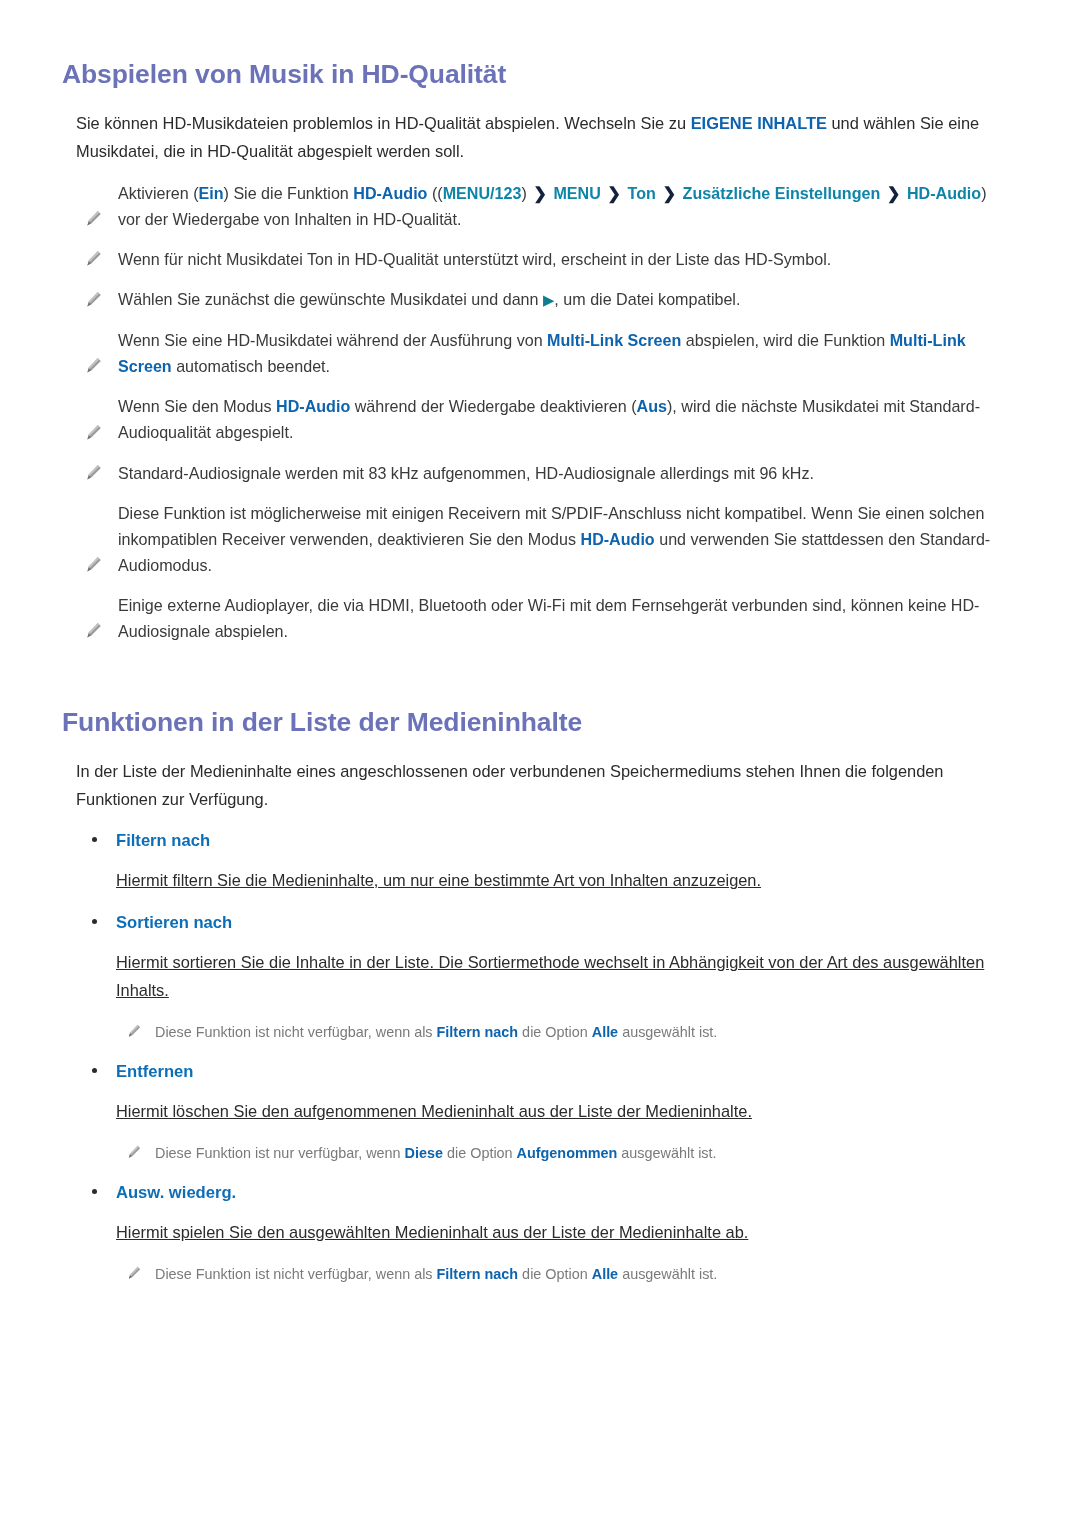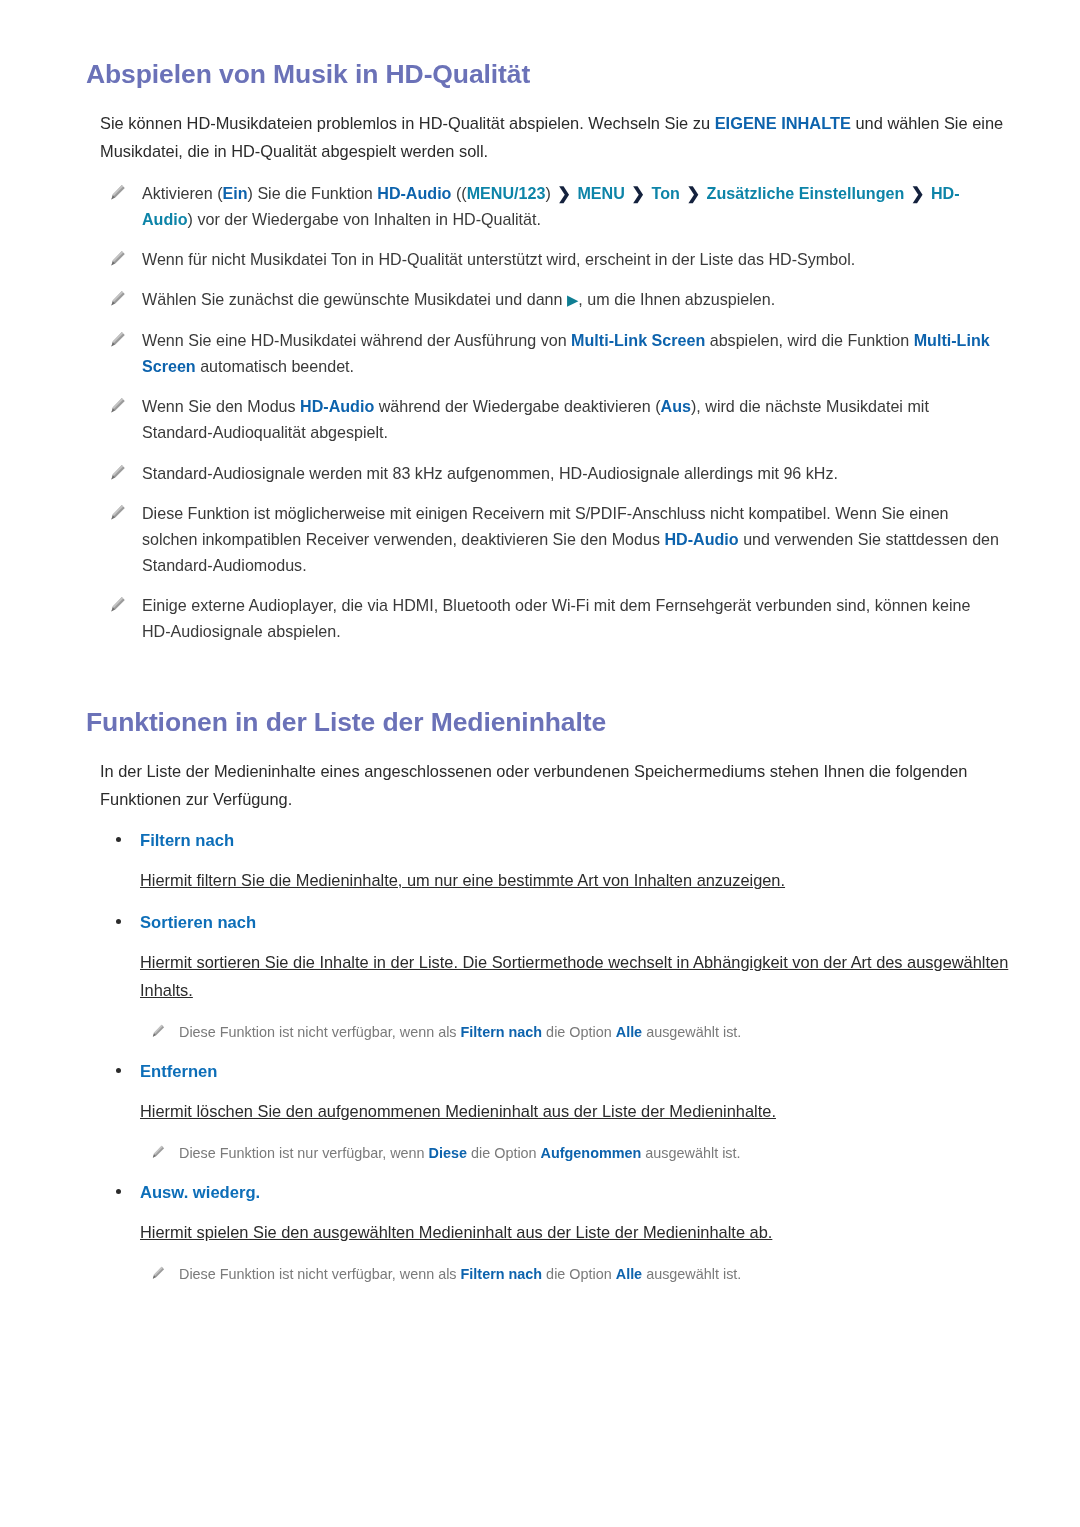--- a/index.html
+++ b/index.html
@@ -12,21 +12,21 @@
     height: 1527px;
     font-family: "Liberation Sans", sans-serif;
     color: #2b2b2b;
     -webkit-font-smoothing: antialiased;
   }
   .page {
     position: relative;
     width: 1080px;
     height: 1527px;
     box-sizing: border-box;
-    padding: 58px 62px 0 86px;
+    padding: 58px 62px 0 62px;
   }
 
   
   h1.sec-title {
     margin: 0;
     font-size: 26.5px;
     font-weight: bold;
     color: #6b72b8;
     letter-spacing: -0.1px;
     line-height: 1.25;
@@ -40,21 +40,21 @@
     margin: 18px 0 0 14px;
     font-size: 16.4px;
     line-height: 1.72;
     color: #2b2b2b;
     max-width: 930px;
   }
 
   
   .note {
     display: flex;
-    align-items: flex-start;
+    align-items: flex-end;
     margin: 14px 16px 0 22px;
     max-width: 940px;
   }
   .note .pencil {
     flex: 0 0 auto;
     width: 18px;
     margin-top: 3px;
     margin-right: 16px;
   }
   .note .note-text {
@@ -152,21 +152,21 @@
               <path d="M4.2 20.8 L6.0 15.4 L8.6 18.0 Z" fill="#6f6f6f"></path>
             </svg></span>
           <div class="note-text"><span>Wenn für nicht Musikdatei Ton in HD-Qualität unterstützt wird, erscheint in der Liste das HD-Symbol.</span></div>
         </div>
         <div class="note">
           <span class="pencil"><svg viewBox="0 0 24 24" width="19" height="19">
               <path d="M17.4 2.6 L21.2 6.4 L9.2 18.4 L4.2 20.8 L6.0 15.4 Z" fill="#9b9b9b"></path>
               <path d="M17.4 2.6 L19.3 4.5 L7.3 16.5 L5.4 14.6 Z" fill="#c4c4c4"></path>
               <path d="M4.2 20.8 L6.0 15.4 L8.6 18.0 Z" fill="#6f6f6f"></path>
             </svg></span>
-          <div class="note-text"><span>Wählen Sie zunächst die gewünschte Musikdatei und dann </span><span class="play-ico">▶</span><span>, um die Ihnen abzuspielen.</span></div>
+          <div class="note-text"><span>Wählen Sie zunächst die gewünschte Musikdatei und dann </span><span class="play-ico">▶</span><span>, um die Datei kompatibel.</span></div>
         </div>
         <div class="note">
           <span class="pencil"><svg viewBox="0 0 24 24" width="19" height="19">
               <path d="M17.4 2.6 L21.2 6.4 L9.2 18.4 L4.2 20.8 L6.0 15.4 Z" fill="#9b9b9b"></path>
               <path d="M17.4 2.6 L19.3 4.5 L7.3 16.5 L5.4 14.6 Z" fill="#c4c4c4"></path>
               <path d="M4.2 20.8 L6.0 15.4 L8.6 18.0 Z" fill="#6f6f6f"></path>
             </svg></span>
           <div class="note-text"><span>Wenn Sie eine HD-Musikdatei während der Ausführung von </span><span class="b-blue">Multi-Link Screen</span><span> abspielen, wird die Funktion </span><span class="b-blue">Multi-Link Screen</span><span> automatisch beendet.</span></div>
         </div>
         <div class="note">

